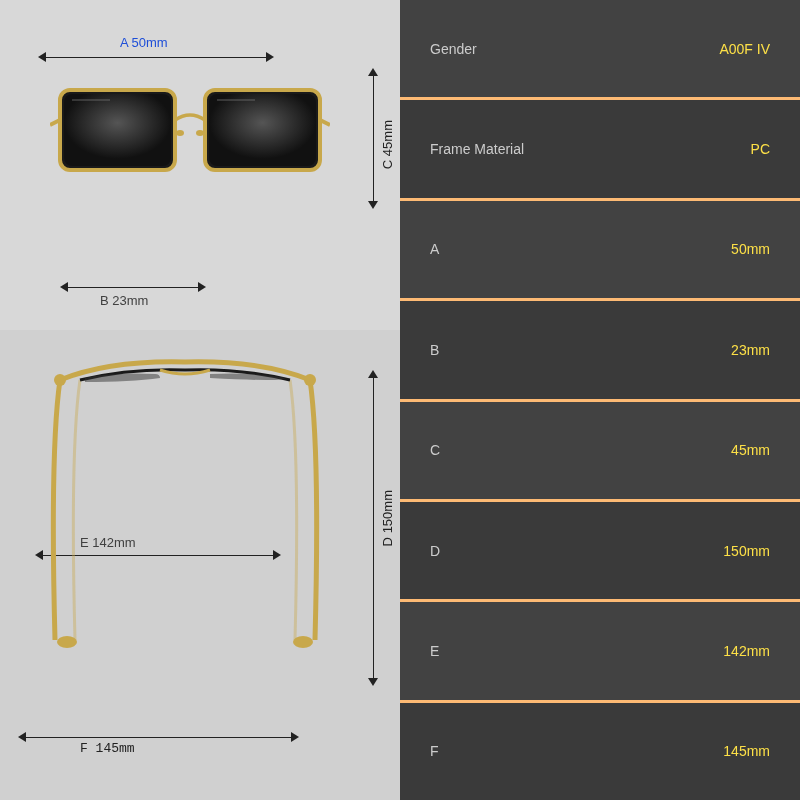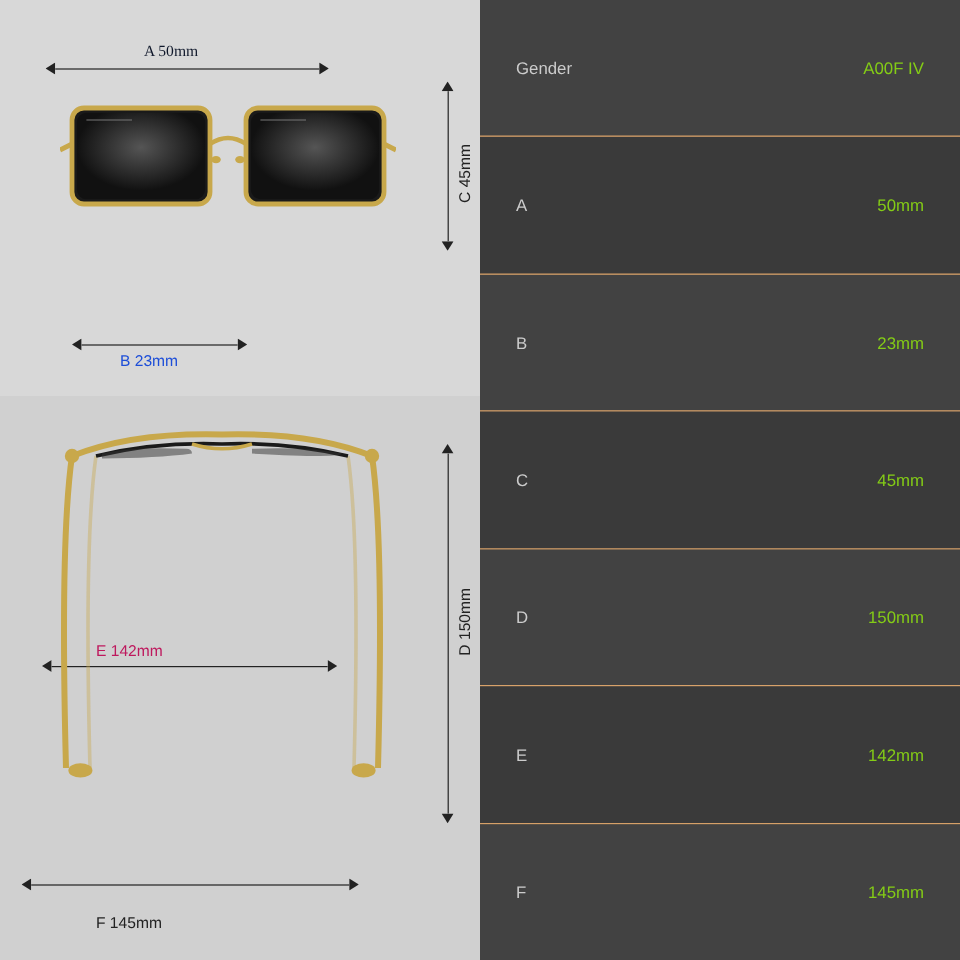--- a/index.html
+++ b/index.html
@@ -49,21 +49,21 @@
       display: flex;
       flex-direction: column;
     }
 
     .spec-row {
       flex: 1;
       display: flex;
       align-items: center;
       justify-content: space-between;
       padding: 0 30px;
-      border-bottom: 1px solid #fdba74;
+      border-bottom: 3px solid #fdba74;
     }
 
     .spec-row:last-child {
       border-bottom: none;
     }
 
     .spec-row:nth-child(odd) {
       background: #424242;
     }
 
@@ -71,21 +71,21 @@
       background: #3a3a3a;
     }
 
     .spec-label {
       color: #cccccc;
       font-size: 14px;
       font-weight: 400;
     }
 
     .spec-value {
-      color: #84cc16;
+      color: #fde047;
       font-size: 14px;
       font-weight: 500;
     }
   </style>
 </head>
 <body>
 
 <div class="left-panel">
 
   <div class="top-image-area">
@@ -94,21 +94,21 @@
 
       <svg width="8" height="10" style="margin-right:0">
           <polygon points="0,5 8,0 8,10" fill="#222"></polygon>
         </svg>
       <div style="border-top:1.5px solid #222; width:220px;"></div>
 
       <svg width="8" height="10">
           <polygon points="8,5 0,0 0,10" fill="#222"></polygon>
         </svg>
     </div>
-    <div style="position:absolute; top:35px; left:120px; font-size:13px; color:#0f172a; font-weight:500;font-family:Liberation Serif, serif;">A  50mm</div>
+    <div style="position:absolute; top:35px; left:120px; font-size:13px; color:#1d4ed8; font-weight:500;">A  50mm</div>
 
     <div style="position:absolute; right:22px; top:68px; display:flex; flex-direction:column; align-items:center;">
       <svg width="10" height="8">
           <polygon points="5,0 0,8 10,8" fill="#222"></polygon>
         </svg>
       <div style="border-left:1.5px solid #222; height:125px;"></div>
       <svg width="10" height="8">
           <polygon points="5,8 0,0 10,0" fill="#222"></polygon>
         </svg>
     </div>
@@ -149,21 +149,21 @@
 
     <div style="position:absolute; bottom:38px; left:60px; display:flex; align-items:center;">
       <svg width="8" height="10">
           <polygon points="0,5 8,0 8,10" fill="#222"></polygon>
         </svg>
       <div style="border-top:1.5px solid #222; width:130px;"></div>
       <svg width="8" height="10">
           <polygon points="8,5 0,0 0,10" fill="#222"></polygon>
         </svg>
     </div>
-    <div style="position:absolute; bottom:22px; left:100px; font-size:13px; color:#1d4ed8; font-weight:500;">B  23mm</div>
+    <div style="position:absolute; bottom:22px; left:100px; font-size:13px; color:#404040; font-weight:500;">B  23mm</div>
   </div>
 
   <div class="bottom-image-area">
 
     <div style="position:absolute; right:22px; top:40px; display:flex; flex-direction:column; align-items:center;">
       <svg width="10" height="8">
           <polygon points="5,0 0,8 10,8" fill="#222"></polygon>
         </svg>
       <div style="border-left:1.5px solid #222; height:300px;"></div>
       <svg width="10" height="8">
@@ -176,32 +176,32 @@
 
     <div style="position:absolute; top:220px; left:35px; display:flex; align-items:center;">
       <svg width="8" height="10">
           <polygon points="0,5 8,0 8,10" fill="#222"></polygon>
         </svg>
       <div style="border-top:1.5px solid #222; width:230px;"></div>
       <svg width="8" height="10">
           <polygon points="8,5 0,0 0,10" fill="#222"></polygon>
         </svg>
     </div>
-    <div style="position:absolute; top:205px; left:80px; font-size:13px; color:#be185d; font-weight:500;">E  142mm</div>
+    <div style="position:absolute; top:205px; left:80px; font-size:13px; color:#404040; font-weight:500;">E  142mm</div>
 
     <div style="position:absolute; bottom:58px; left:18px; display:flex; align-items:center;">
       <svg width="8" height="10">
           <polygon points="0,5 8,0 8,10" fill="#222"></polygon>
         </svg>
       <div style="border-top:1.5px solid #222; width:265px;"></div>
       <svg width="8" height="10">
           <polygon points="8,5 0,0 0,10" fill="#222"></polygon>
         </svg>
     </div>
-    <div style="position:absolute; bottom:24px; left:80px; font-size:13px; color:#222; font-weight:500;">F  145mm</div>
+    <div style="position:absolute; bottom:44px; left:80px; font-size:13px; color:#222; font-weight:500;font-family:Liberation Mono, monospace;">F  145mm</div>
 
     <svg width="310" height="330" viewBox="0 0 310 330" style="position:absolute; top:20px; left:30px;">
 
       <path d="M30 30 Q20 100 25 290" stroke="#c8a84b" stroke-width="5" fill="none"></path>
       <path d="M50 30 Q40 100 45 290" stroke="#c8a84b" stroke-width="3" fill="none" opacity="0.4"></path>
 
       <path d="M280 30 Q290 100 285 290" stroke="#c8a84b" stroke-width="5" fill="none"></path>
       <path d="M260 30 Q270 100 265 290" stroke="#c8a84b" stroke-width="3" fill="none" opacity="0.4"></path>
 
       <path d="M30 30 Q80 10 155 12 Q230 10 280 30" stroke="#c8a84b" stroke-width="5" fill="none"></path>
@@ -223,20 +223,24 @@
   </div>
 </div>
 
 <div class="right-panel">
 
 <div class="spec-row">
       <span class="spec-label">Gender</span>
       <span class="spec-value">A00F IV</span>
     </div>
     <div class="spec-row">
+      <span class="spec-label">Frame Material</span>
+      <span class="spec-value">PC</span>
+    </div>
+    <div class="spec-row">
       <span class="spec-label">A</span>
       <span class="spec-value">50mm</span>
     </div>
     <div class="spec-row">
       <span class="spec-label">B</span>
       <span class="spec-value">23mm</span>
     </div>
     <div class="spec-row">
       <span class="spec-label">C</span>
       <span class="spec-value">45mm</span>

